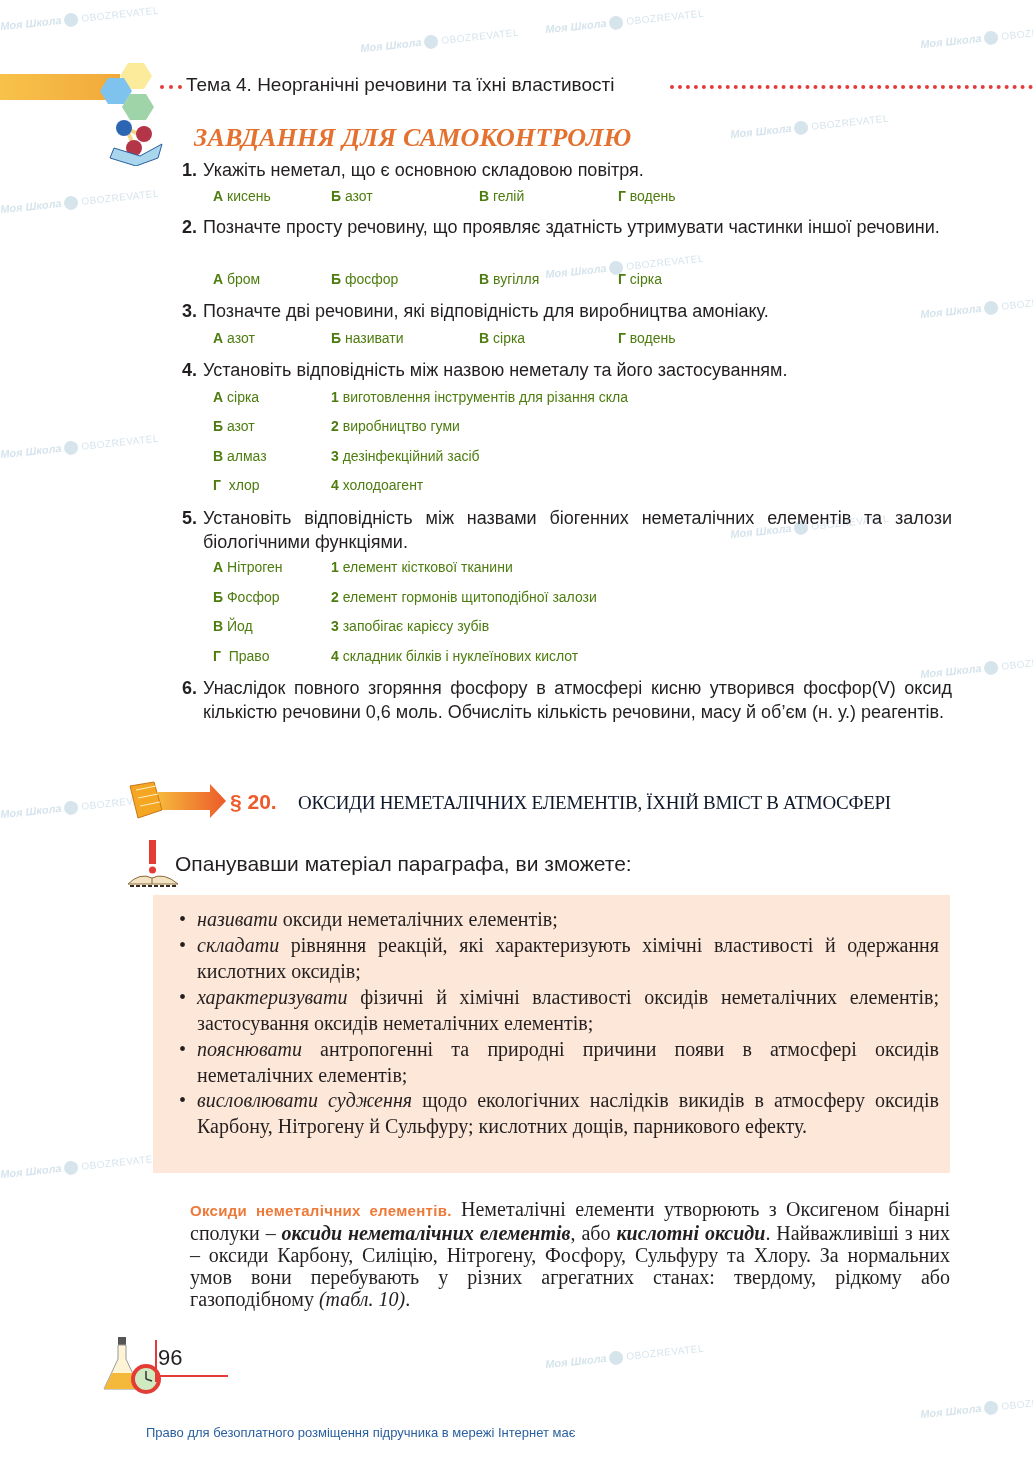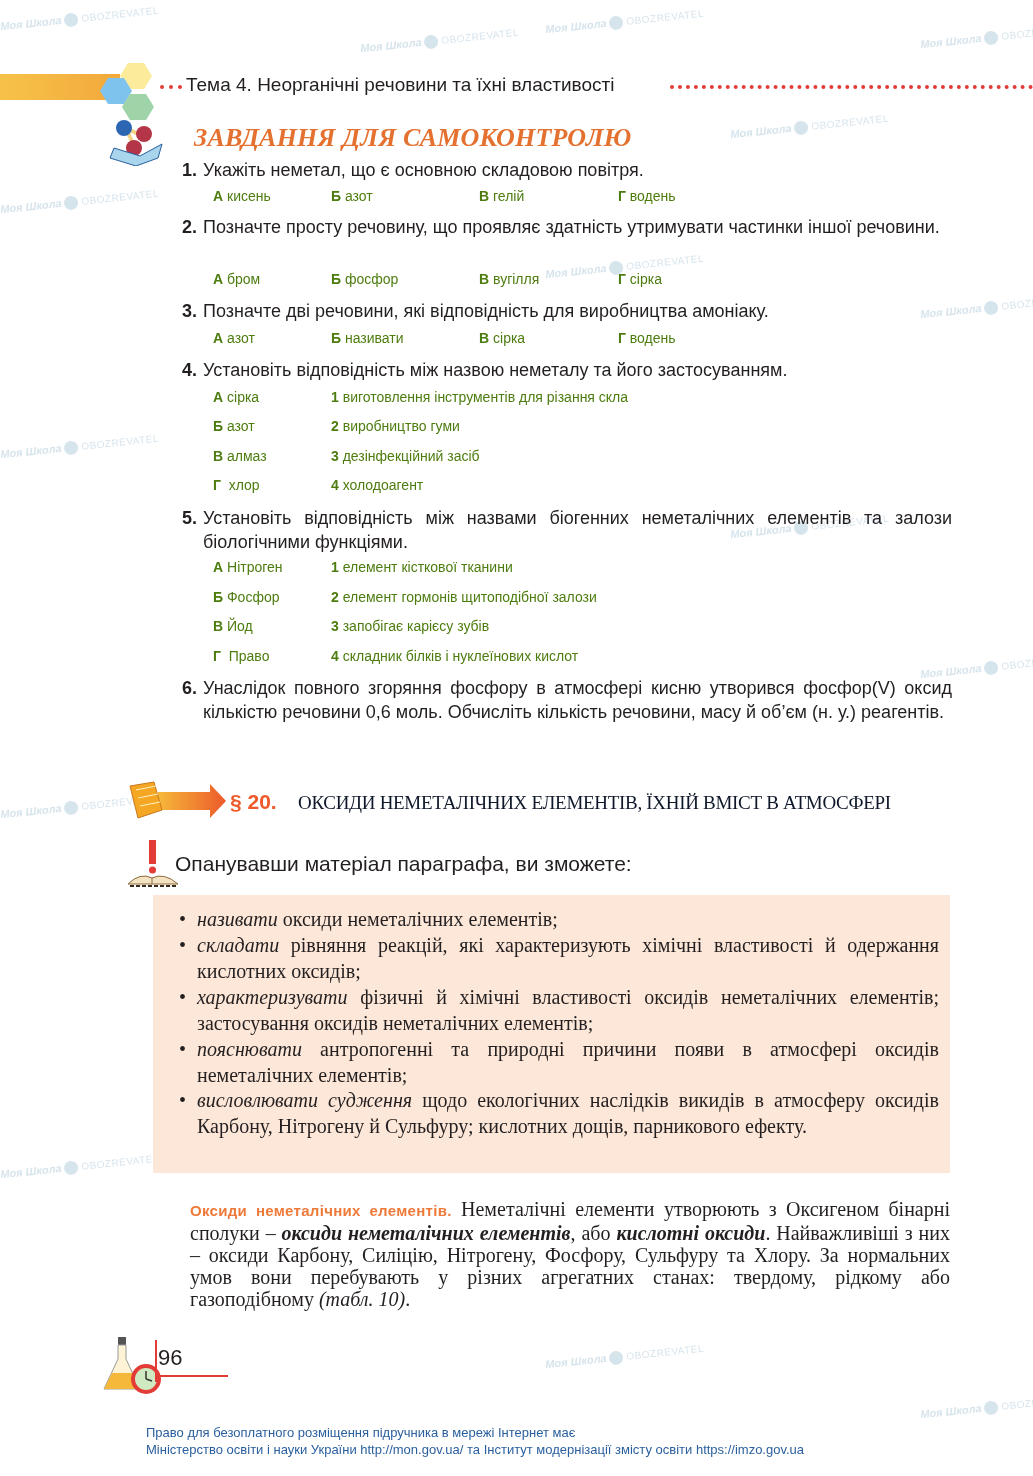--- a/index.html
+++ b/index.html
@@ -188,14 +188,13 @@
   <circle cx="46" cy="44" r="11" fill="#cfe9c0"></circle>
   <line x1="46" y1="44" x2="46" y2="36" stroke="#333" stroke-width="1.5"></line>
   <line x1="46" y1="44" x2="52" y2="46" stroke="#333" stroke-width="1.5"></line>
 </svg>
 <div class="abs page-vline"></div>
 <div class="abs page-num">96</div>
 <div class="abs page-line"></div>
 
 <div class="abs footer">
   <div>Право для безоплатного розміщення підручника в мережі Інтернет має</div>
-  <div>Міністерство освіти і науки України http://mon.gov.ua/ та Інститут модернізації змісту освіти https://imzo.gov.ua</div>
 </div>
 
 </body></html>

